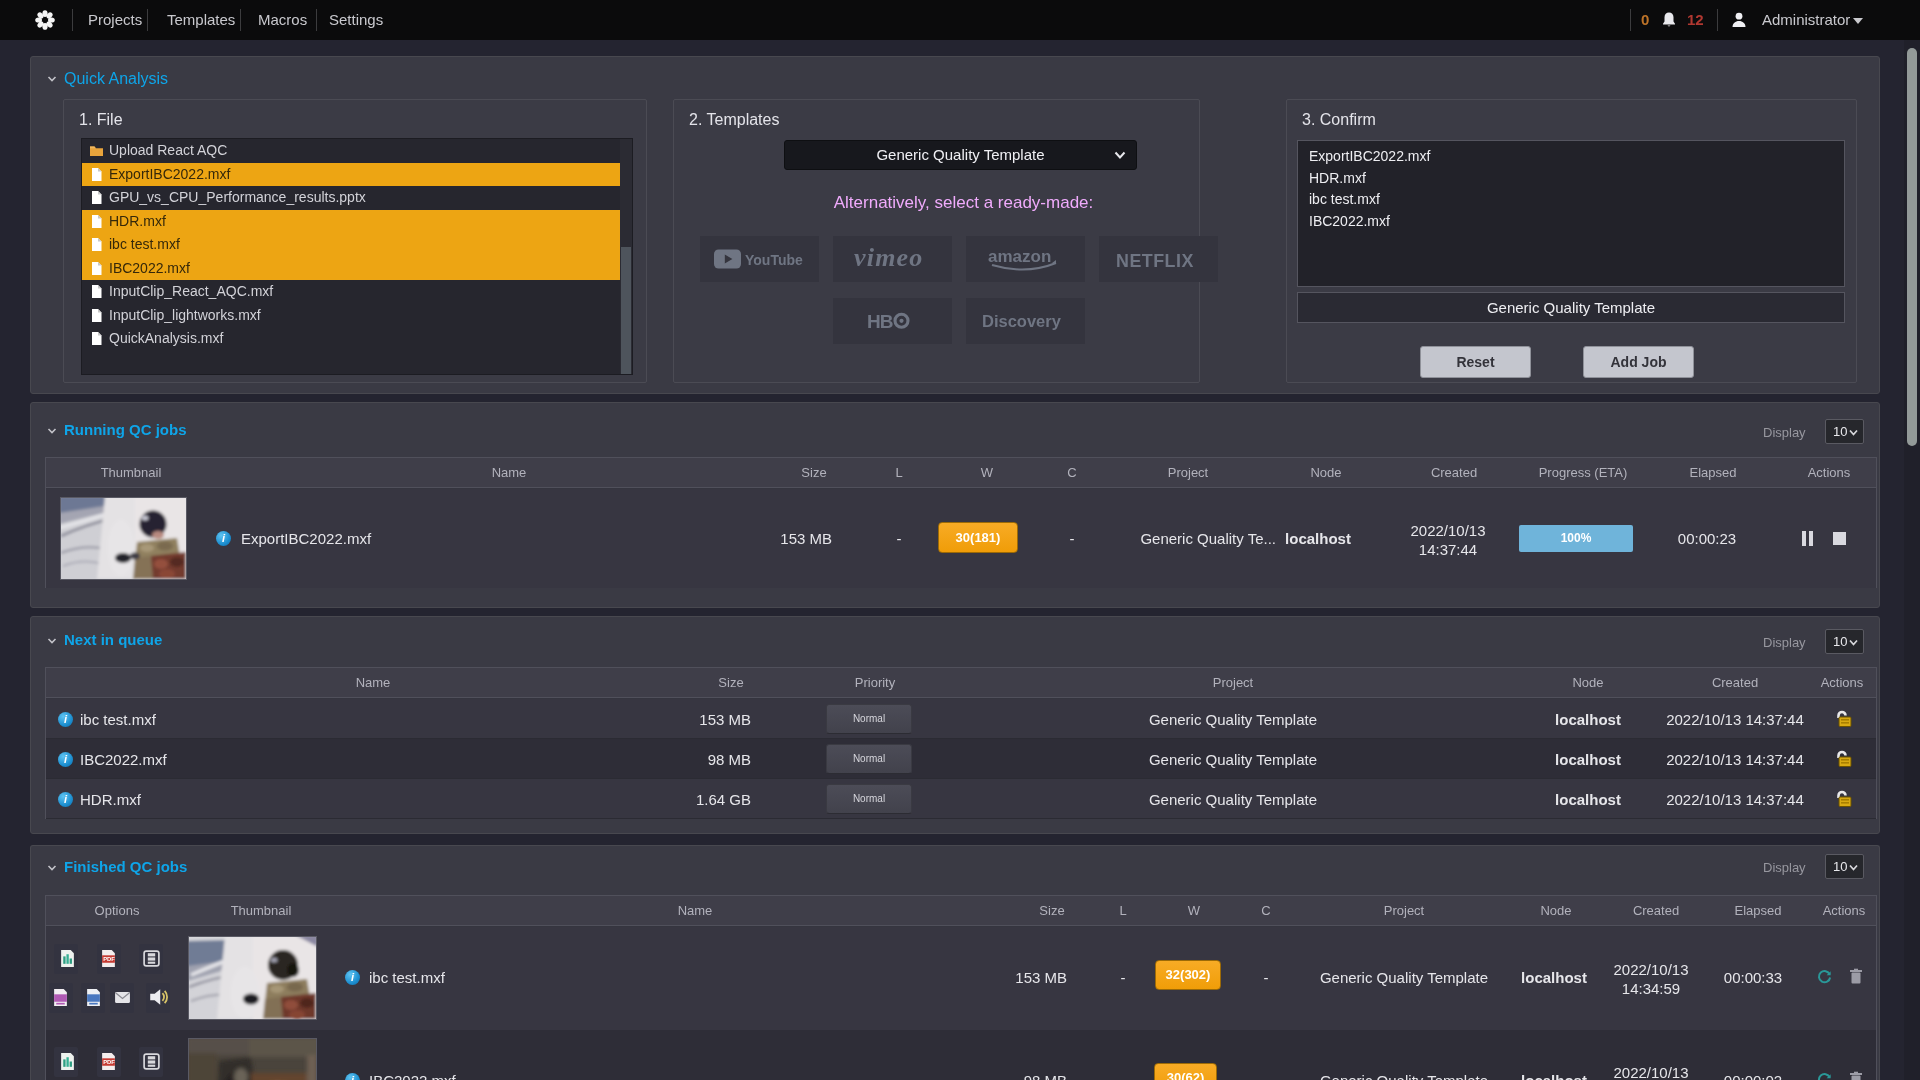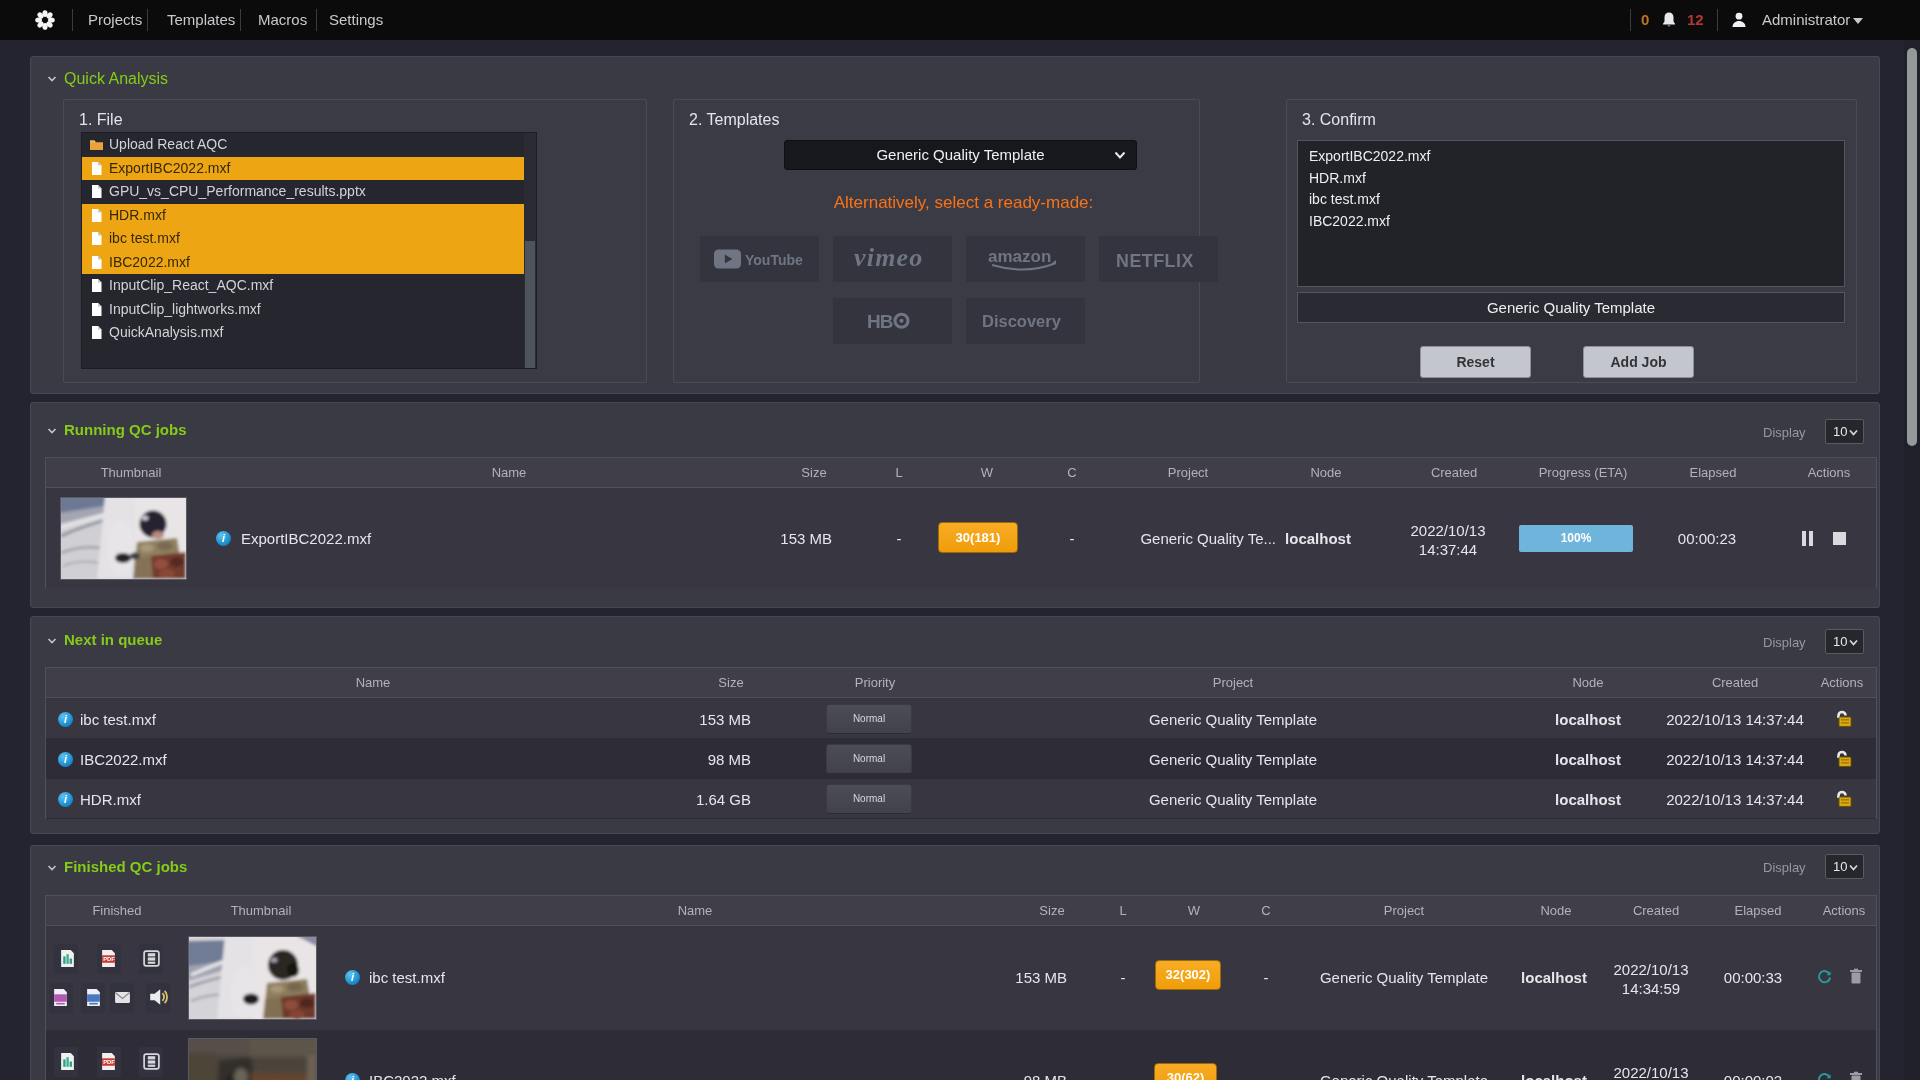--- a/index.html
+++ b/index.html
@@ -5,21 +5,21 @@
 * { margin:0; padding:0; box-sizing:border-box; }
 html,body { width:1920px; height:1080px; overflow:hidden; background:#242430; font-family:"Liberation Sans", sans-serif; }
 #page { position:relative; width:1920px; height:1080px; }
 .abs { position:absolute; }
 
 #nav { position:absolute; left:0; top:0; width:1920px; height:40px; background:#0b0b0c; }
 .navitem { position:absolute; top:0; height:40px; line-height:40px; color:#c9c9ce; font-size:15px; }
 .navdiv { position:absolute; top:9px; width:1px; height:22px; background:#3c3c3e; }
 
 .sec { position:absolute; left:30px; width:1850px; background:#3a3a44; border:1px solid #48484f; border-radius:3px; }
-.sectitle { position:absolute; color:#84cc16; font-size:16px; }
+.sectitle { position:absolute; color:#0ea5e9; font-size:16px; }
 .chev { position:absolute; width:12px; height:12px; }
 .panel { position:absolute; background:#3b3b45; border:1px solid #4b4b54; border-radius:2px; }
 .ptitle { position:absolute; color:#e4e4ea; font-size:16px; }
 
 #filelist { position:absolute; background:#26262e; border:1px solid #1c1c22; }
 .frow { position:relative; height:23.5px; line-height:23.5px; color:#d2d2d8; font-size:14px; padding-left:27px; white-space:nowrap; }
 .frow.sel { background:#eda513; color:#35280a; }
 .ficon { position:absolute; left:7px; top:4px; width:15px; height:15px; }
 
 .displbl { position:absolute; color:#97979f; font-size:13px; }
@@ -82,21 +82,21 @@
     </svg>
   </div>
   <div class="sec" id="sec1" style="top:56px; height:338px;">
     <svg class="chev" style="left:15px; top:16px;" viewBox="0 0 12 12">
         <path d="M2.5 4 6 7.5 9.5 4" stroke="#c2c2c8" stroke-width="1.6" fill="none"></path>
       </svg>
     <div class="sectitle" style="left:33px; top:13px;">Quick Analysis</div>
 
     <div class="panel" style="left:32px; top:42px; width:584px; height:284px;">
       <div class="ptitle" style="left:15px; top:11px;">1. File</div>
-      <div id="filelist" style="left:17px; top:32px; width:456px; height:237px;">
+      <div id="filelist" style="left:17px; top:38px; width:552px; height:237px;">
         <div class="frow"><svg class="ficon" viewBox="0 0 15 15">
               <path fill="#e8a43c" d="M1 3.5h4.5l1.3 1.7H14V13H1z"></path>
               <path fill="#f0b860" d="M1 3.5h4.5l1.3 1.7H1z"></path>
             </svg>Upload React AQC</div>
         <div class="frow sel"><svg class="ficon" viewBox="0 0 15 15">
               <path fill="#fff" d="M3 1h6l3.5 3.5V14H3z"></path>
               <path fill="#c8c8c8" d="M9 1l3.5 3.5H9z"></path>
             </svg>ExportIBC2022.mxf</div>
         <div class="frow"><svg class="ficon" viewBox="0 0 15 15">
               <path fill="#fff" d="M3 1h6l3.5 3.5V14H3z"></path>
@@ -132,21 +132,21 @@
       </div>
     </div>
 
     <div class="panel" style="left:642px; top:42px; width:527px; height:284px;">
       <div class="ptitle" style="left:15px; top:11px;">2. Templates</div>
       <div class="abs" style="left:110px; top:40px; width:353px; height:30px; background:#17181d; border:1px solid #0e0f12; border-radius:3px; color:#f0f0f4; font-size:15px; text-align:center; line-height:28px;">Generic Quality Template
         <svg class="abs" style="right:10px; top:10px;" width="12" height="9" viewBox="0 0 12 9">
             <path d="M1.5 1.5 6 6.5 10.5 1.5" stroke="#e8e8ec" stroke-width="2" fill="none"></path>
           </svg>
       </div>
-      <div class="abs" style="left:0; top:93px; width:579px; text-align:center; color:#f97316; font-size:17px;">Alternatively, select a ready-made:</div>
+      <div class="abs" style="left:0; top:93px; width:579px; text-align:center; color:#f0abfc; font-size:17px;">Alternatively, select a ready-made:</div>
       <div class="tile" style="left:26px; top:136px;">
           <svg width="92" height="22" viewBox="0 0 92 22">
         <rect x="0" y="1.5" rx="4.5" ry="4.5" width="27" height="19" fill="#6f7583"></rect>
         <path d="M10.8 6.5v9l7.6-4.5z" fill="#35353e"></path>
         <text x="31" y="16.5" font-family="Liberation Sans" font-size="14" font-weight="bold" fill="#6f7583">YouTube</text>
       </svg>
         </div>
       <div class="tile" style="left:159px; top:136px;">
           <svg width="78" height="26" viewBox="0 0 78 26">
         <text x="0" y="20" font-family="Liberation Serif" font-style="italic" font-size="26" font-weight="bold" fill="#6f7583" letter-spacing="1.2">vimeo</text>
@@ -332,21 +332,21 @@
     <svg class="chev" style="left:15px; top:16px;" viewBox="0 0 12 12">
         <path d="M2.5 4 6 7.5 9.5 4" stroke="#c2c2c8" stroke-width="1.6" fill="none"></path>
       </svg>
     <div class="sectitle" style="left:33px; top:12px; font-size:15px; font-weight:bold;">Finished QC jobs</div>
     <div class="displbl" style="left:1732px; top:14px;">Display</div>
     <div class="dispsel" style="left:1794px; top:8px;">10<svg class="abs" style="right:5px; top:9px;" width="9" height="7" viewBox="0 0 9 7">
           <path d="M1 1.5 4.5 5.5 8 1.5" stroke="#d8d8dc" stroke-width="1.7" fill="none"></path>
         </svg></div>
     <div class="tbl" style="top:49px; height:189px; border-bottom:none;">
       <div class="thead">
-        <div class="th" style="left:11px; width:120px;">Finished</div>
+        <div class="th" style="left:11px; width:120px;">Options</div>
         <div class="th" style="left:155px; width:120px;">Thumbnail</div>
         <div class="th" style="left:589px; width:120px;">Name</div>
         <div class="th" style="left:946px; width:120px;">Size</div>
         <div class="th" style="left:1017px; width:120px;">L</div>
         <div class="th" style="left:1088px; width:120px;">W</div>
         <div class="th" style="left:1160px; width:120px;">C</div>
         <div class="th" style="left:1298px; width:120px;">Project</div>
         <div class="th" style="left:1450px; width:120px;">Node</div>
         <div class="th" style="left:1550px; width:120px;">Created</div>
         <div class="th" style="left:1652px; width:120px;">Elapsed</div>

